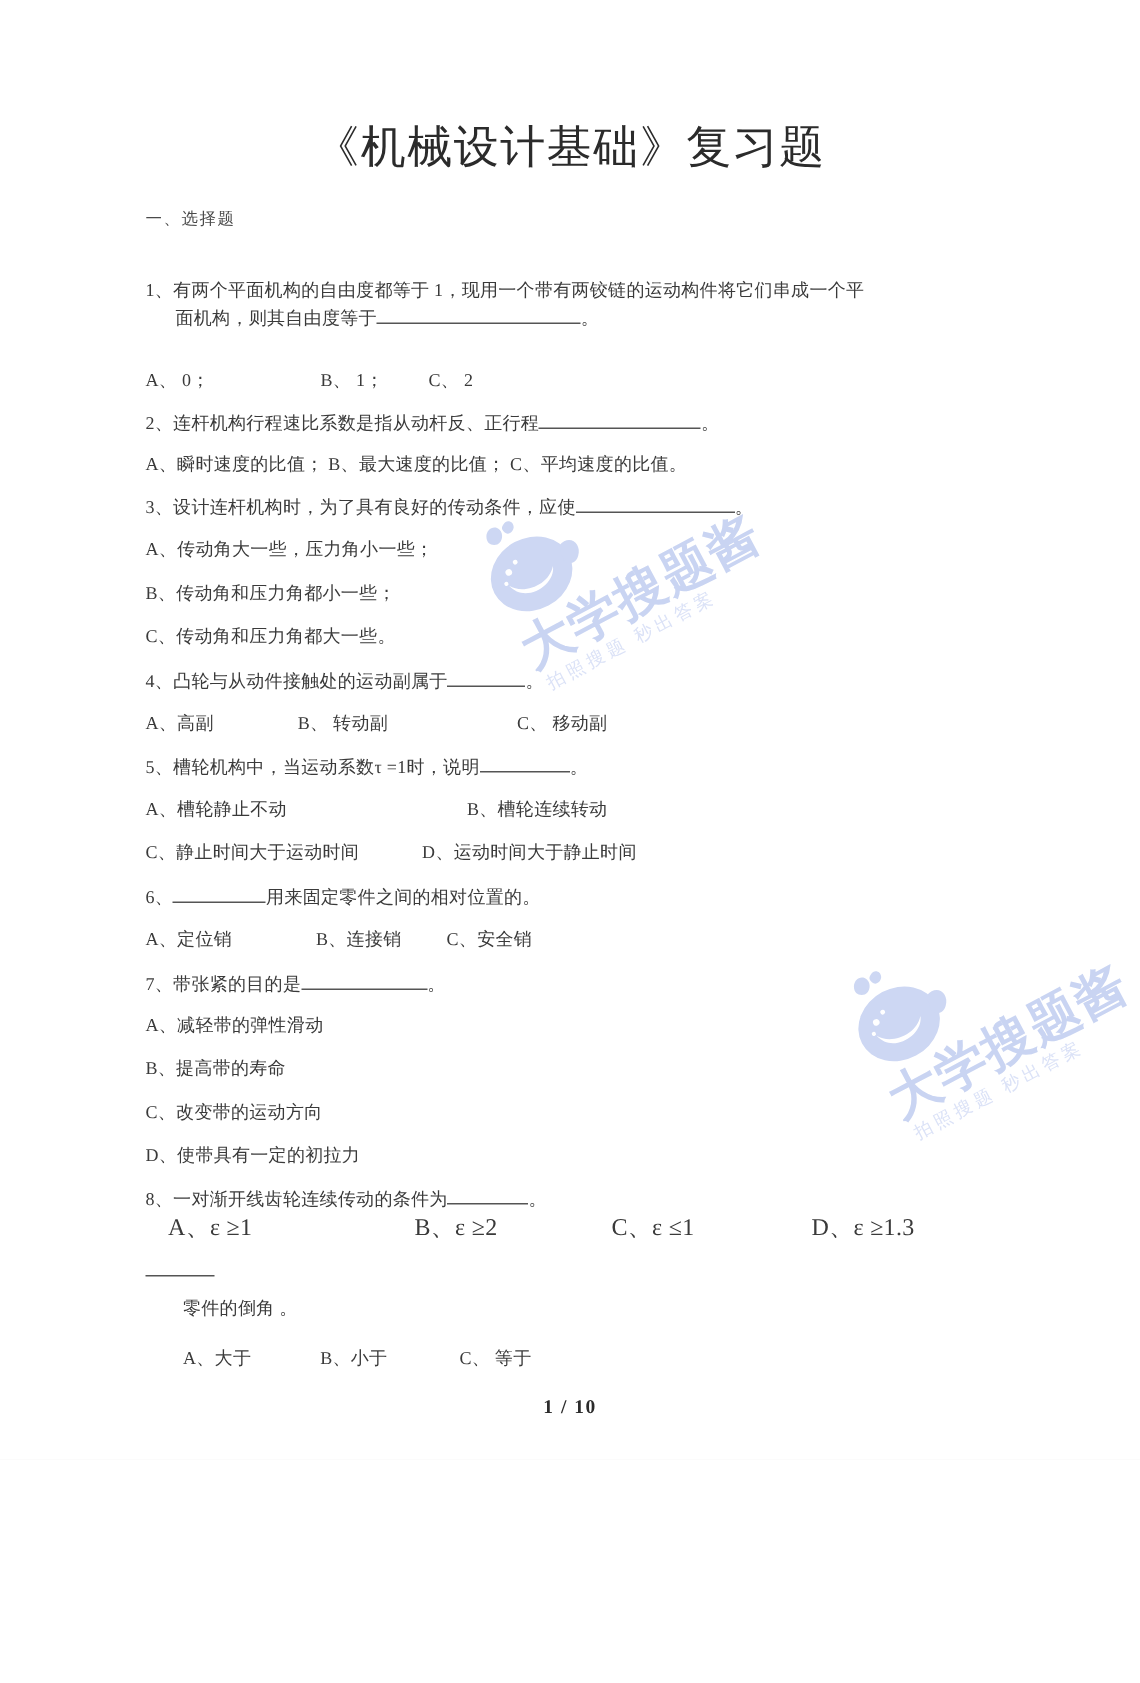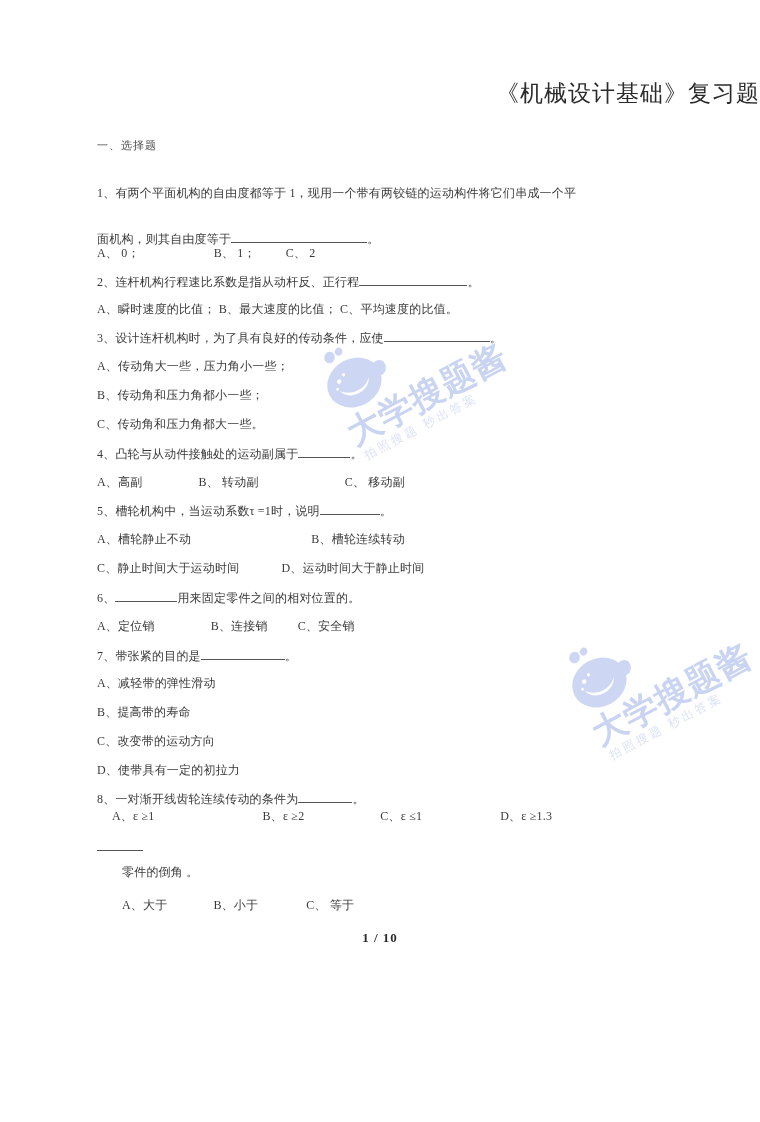--- a/index.html
+++ b/index.html
@@ -88,22 +88,22 @@
     left: 0;
     top: 0;
     width: 760px;
     z-index: 2;
   }
   .doc-title {
     position: absolute;
     left: 0;
     top: 78px;
     width: 760px;
-    text-align: right;
-    font-size: 23px;
+    text-align: center;
+    font-size: 30px;
     font-family: "Liberation Serif", "DejaVu Serif", serif;
     color: #2b2b2b;
     letter-spacing: 1px;
   }
   .section-head {
     position: absolute;
     left: 97px;
     top: 138px;
     font-size: 11px;
     color: #4a4a4a;
@@ -187,21 +187,21 @@
     </div>
   </div>
 
   <div class="content">
 
     <div class="doc-title">《机械设计基础》复习题</div>
 
     <div class="section-head">一、选择题</div>
 
     <div class="line" style="top:185px;">1、有两个平面机构的自由度都等于 1，现用一个带有两铰链的运动构件将它们串成一个平</div>
-    <div class="line" style="top:230px;">
+    <div class="line" style="top:203px;margin-left:20px;">
       <span>面机构，则其自由度等于</span><span class="blank" style="width:136px;"></span><span>。</span>
     </div>
     <div class="line" style="top:245px;">
       <span>A、 0；</span><span class="gapA"></span><span>B、 1；</span><span class="gapB"></span><span>C、 2</span>
     </div>
 
     <div class="line" style="top:273px;">
       <span>2、连杆机构行程速比系数是指从动杆反、正行程</span><span class="blank" style="width:108px;"></span><span>。</span>
     </div>
     <div class="line" style="top:301px;">A、瞬时速度的比值；  B、最大速度的比值；  C、平均速度的比值。</div>
@@ -241,21 +241,21 @@
       <span>7、带张紧的目的是</span><span class="blank" style="width:84px;"></span><span>。</span>
     </div>
     <div class="line" style="top:675px;">A、减轻带的弹性滑动</div>
     <div class="line" style="top:704px;">B、提高带的寿命</div>
     <div class="line" style="top:733px;">C、改变带的运动方向</div>
     <div class="line" style="top:762px;">D、使带具有一定的初拉力</div>
 
     <div class="line" style="top:790px;">
       <span>8、一对渐开线齿轮连续传动的条件为</span><span class="blank" style="width:54px;"></span><span>。</span>
     </div>
-    <div class="line indent" style="top:808px; font-size:12px;">
+    <div class="line indent" style="top:808px; font-size:16px;">
       <span>A、ε ≥1</span><span class="gapE" style="width:108px;"></span><span>B、ε ≥2</span><span class="gapD" style="width:76px;"></span><span>C、ε ≤1</span><span class="gapD" style="width:78px;"></span><span>D、ε ≥1.3</span>
     </div>
 
     <div class="line" style="top:836px; font-size:13.5px;">
       <span class="blank" style="width:46px;"></span>
     </div>
     <div class="line indent2" style="top:864px;">零件的倒角 。</div>
     <div class="line indent2" style="top:897px;">
       <span>A、大于</span><span class="gapC" style="width:46px;"></span><span>B、小于</span><span class="gapC" style="width:48px;"></span><span>C、 等于</span>
     </div>

